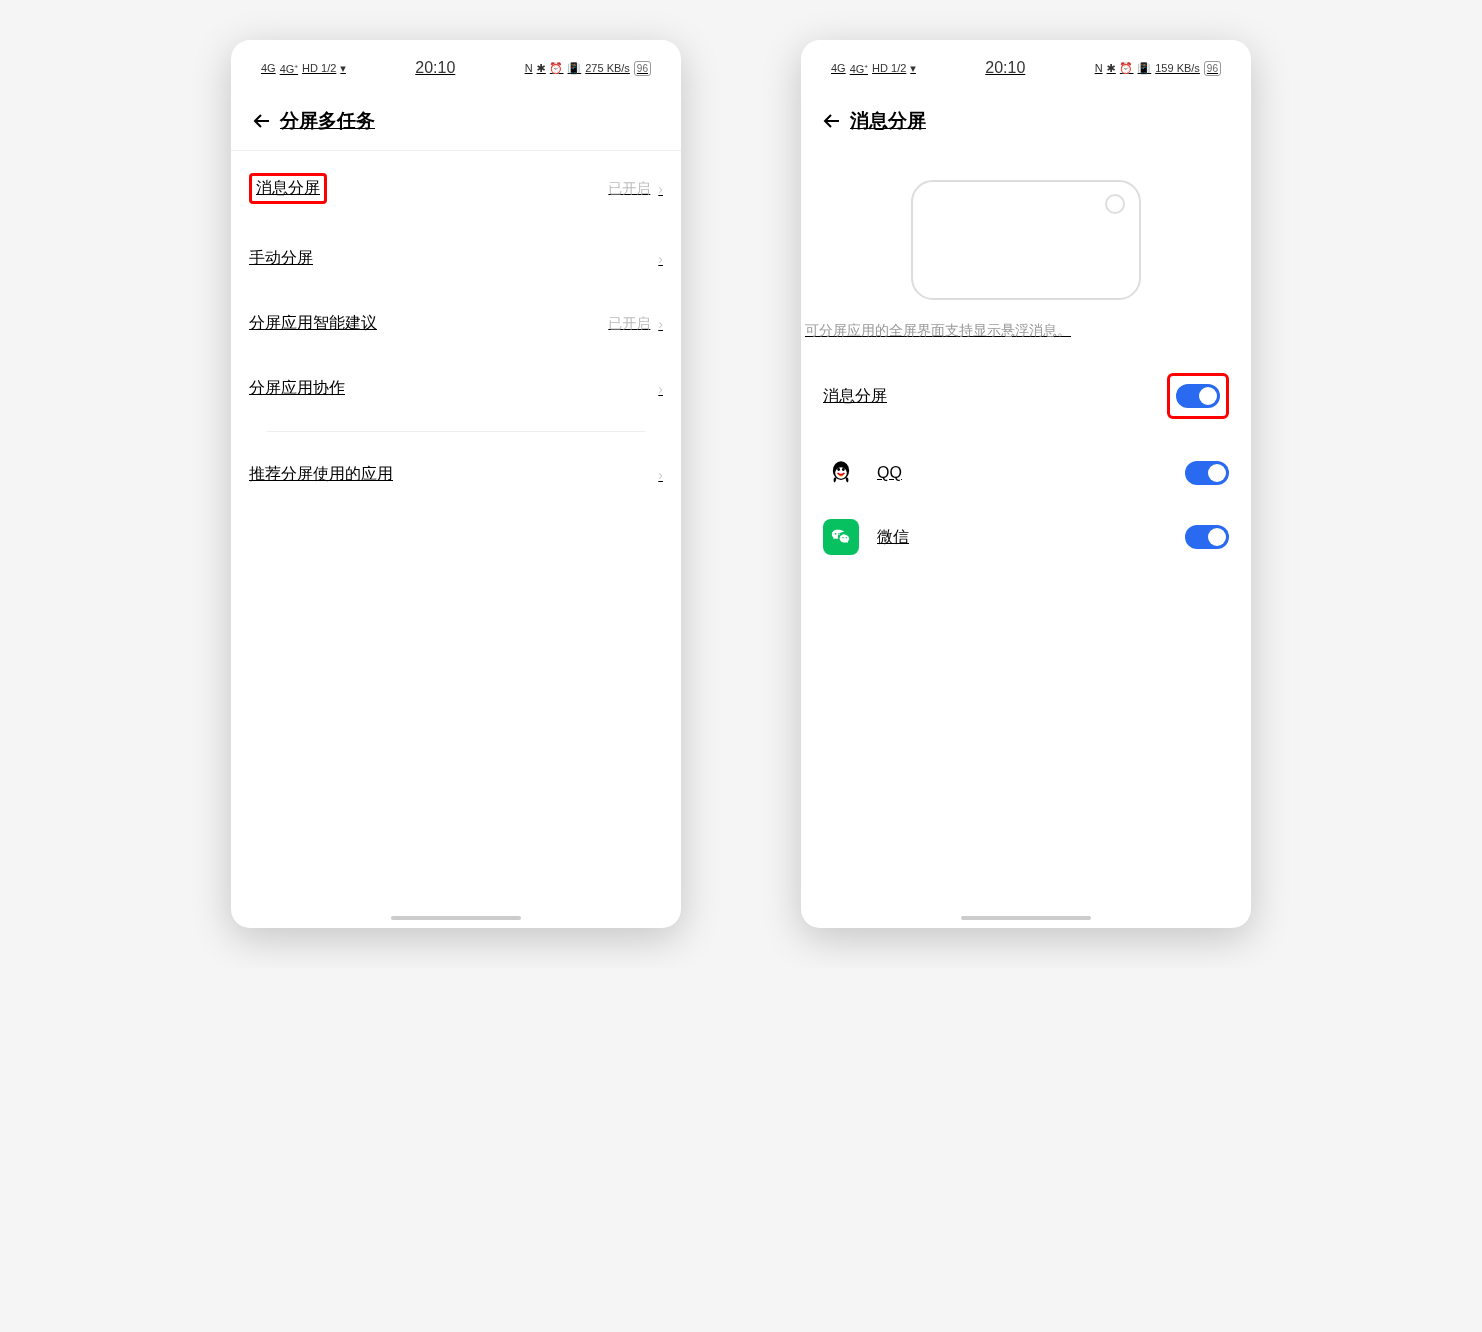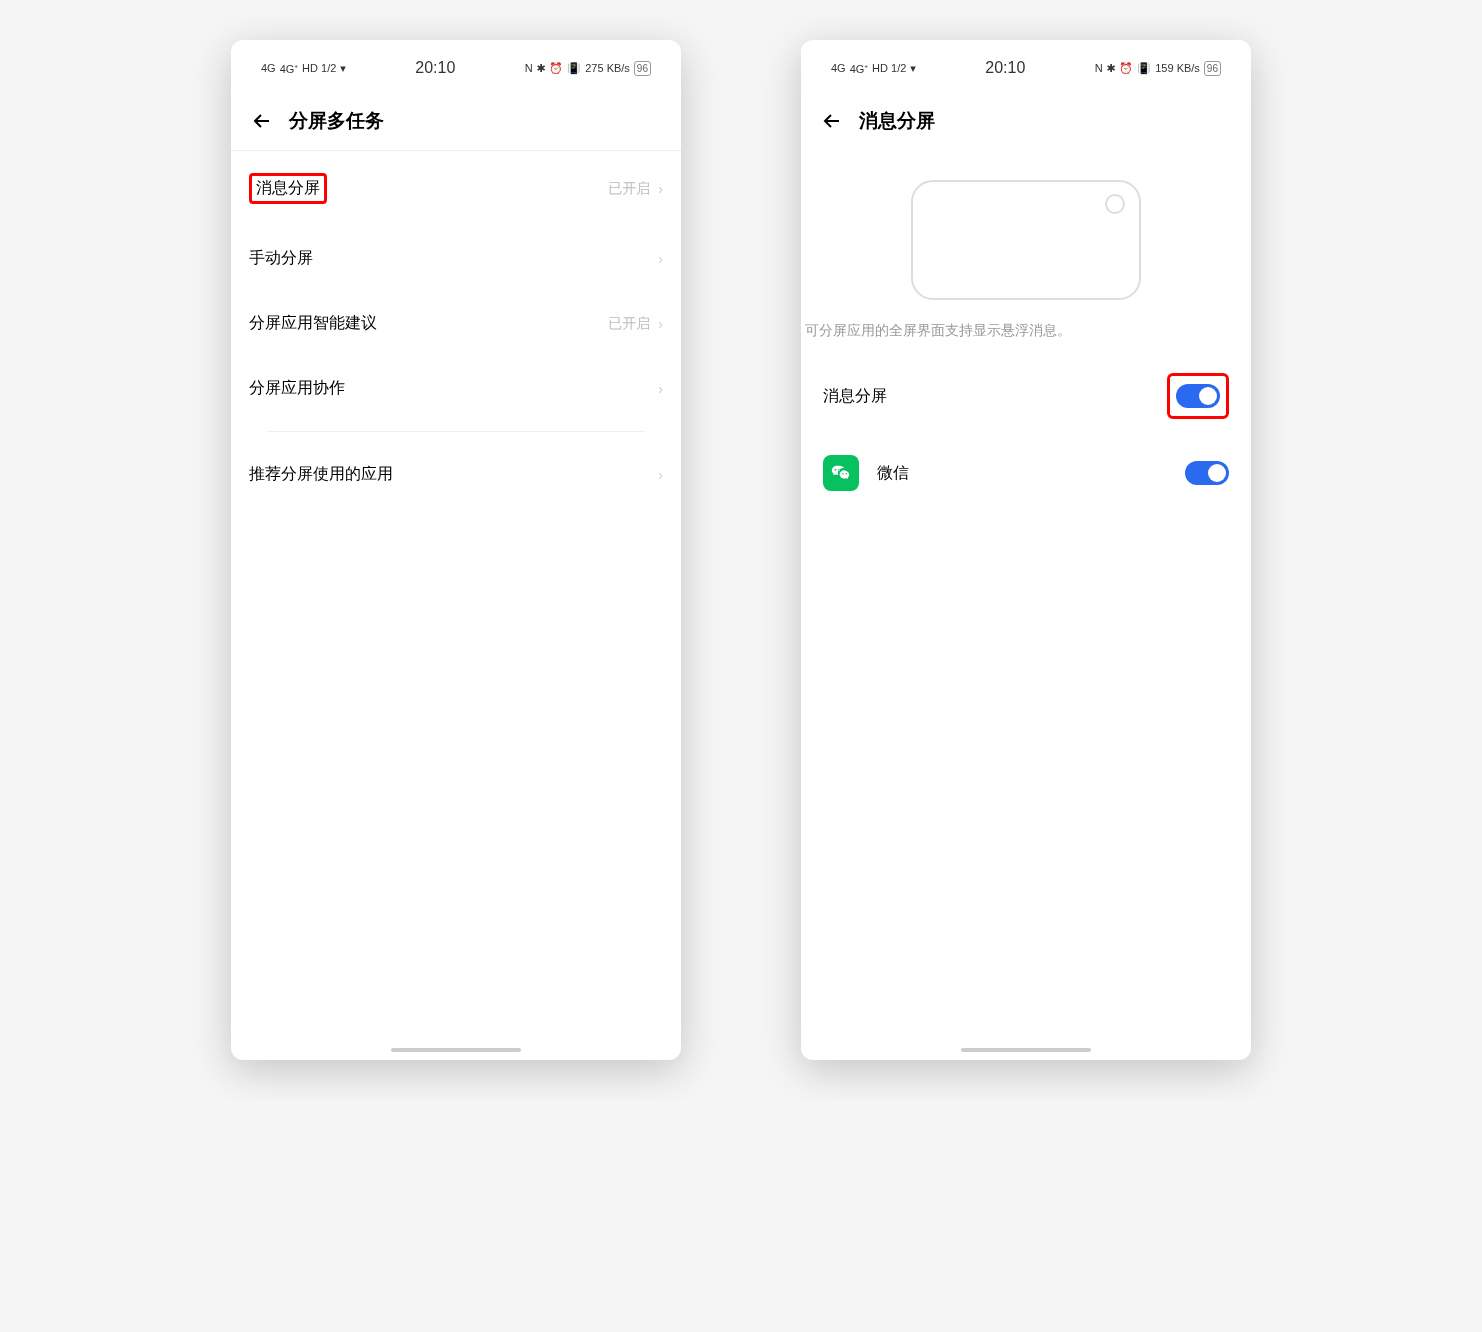--- a/index.html
+++ b/index.html
@@ -6,26 +6,27 @@
     body {
       background: #f5f5f5;
       font-family: -apple-system, BlinkMacSystemFont, "Segoe UI", sans-serif;
       display: flex;
       justify-content: center;
       gap: 120px;
       padding: 40px;
     }
     .phone {
       width: 450px;
-      height: 1020px;
+      height: 888px;
       background: #fff;
-      border-radius: 12px;
+      border-radius: 19px;
       box-shadow: 0 10px 40px rgba(0,0,0,0.2);
       overflow: hidden;
       position: relative;
+      text-decoration: underline;
     }
     .status-bar {
       height: 40px;
       display: flex;
       align-items: center;
       justify-content: space-between;
       padding: 0 30px;
       font-size: 11px;
       color: #333;
       margin-top: 8px;
@@ -39,21 +40,21 @@
       border: 1px solid #999;
       border-radius: 3px;
       padding: 1px 2px;
       font-size: 10px;
       color: #666;
     }
     .header {
       display: flex;
       align-items: center;
       padding: 20px 18px 16px;
-      gap: 14px;
+      gap: 5px;
     }
     .back-arrow {
       width: 26px;
       height: 26px;
       display: flex;
       align-items: center;
       justify-content: center;
       cursor: pointer;
     }
     .page-title {
@@ -314,20 +315,38 @@
   <div class="desc-text">可分屏应用的全屏界面支持显示悬浮消息。</div>
 
   <div class="toggle-row">
     <span class="row-label">消息分屏</span>
     <span class="toggle-highlight">
       <div class="toggle"></div>
     </span>
   </div>
 
 
+  <div class="app-row">
+    <div class="app-left">
+      <div class="app-icon icon-qq">
+        <svg viewBox="0 0 24 24" width="28" height="28">
+            <ellipse cx="12" cy="10" rx="7" ry="8" fill="#000"></ellipse>
+            <ellipse cx="12" cy="12" rx="5" ry="5" fill="#fff"></ellipse>
+            <circle cx="10" cy="9" r="1.2" fill="#000"></circle>
+            <circle cx="14" cy="9" r="1.2" fill="#000"></circle>
+            <path d="M6 16 Q5 20 7 20 Q8 18 8 16" fill="#000"></path>
+            <path d="M18 16 Q19 20 17 20 Q16 18 16 16" fill="#000"></path>
+            <ellipse cx="12" cy="14" rx="2" ry="1" fill="#ffb700"></ellipse>
+            <path d="M9 12 Q12 15 15 12" stroke="#e60012" stroke-width="1.5" fill="none"></path>
+          </svg>
+      </div>
+      <span class="app-name">QQ</span>
+    </div>
+    <div class="toggle"></div>
+  </div>
 
   <div class="app-row">
     <div class="app-left">
       <div class="app-icon icon-wechat">
         <svg viewBox="0 0 24 24" width="22" height="22" fill="#fff">
             <path d="M8 4C4.5 4 2 6.2 2 9c0 1.5.8 2.9 2 3.8l-.5 1.7 2-1c.8.3 1.6.5 2.5.5.3 0 .6 0 .9-.1-.2-.6-.3-1.2-.3-1.9 0-3 2.8-5.5 6.4-5.5h.5C14.5 4.5 11.5 4 8 4zm-2 3.5c.5 0 1 .4 1 1s-.5 1-1 1-1-.4-1-1 .5-1 1-1zm4 0c.5 0 1 .4 1 1s-.5 1-1 1-1-.4-1-1 .5-1 1-1zM16 9c-3 0-5.5 2-5.5 4.5S13 18 16 18c.7 0 1.4-.1 2-.3l1.7.8-.4-1.4c1-.8 1.7-2 1.7-3.1 0-2.5-2.5-4.5-5-4.5zm-1.8 3c.4 0 .8.3.8.8s-.4.8-.8.8-.8-.3-.8-.8.4-.8.8-.8zm3.6 0c.4 0 .8.3.8.8s-.4.8-.8.8-.8-.3-.8-.8.4-.8.8-.8z"></path>
           </svg>
       </div>
       <span class="app-name">微信</span>
     </div>

